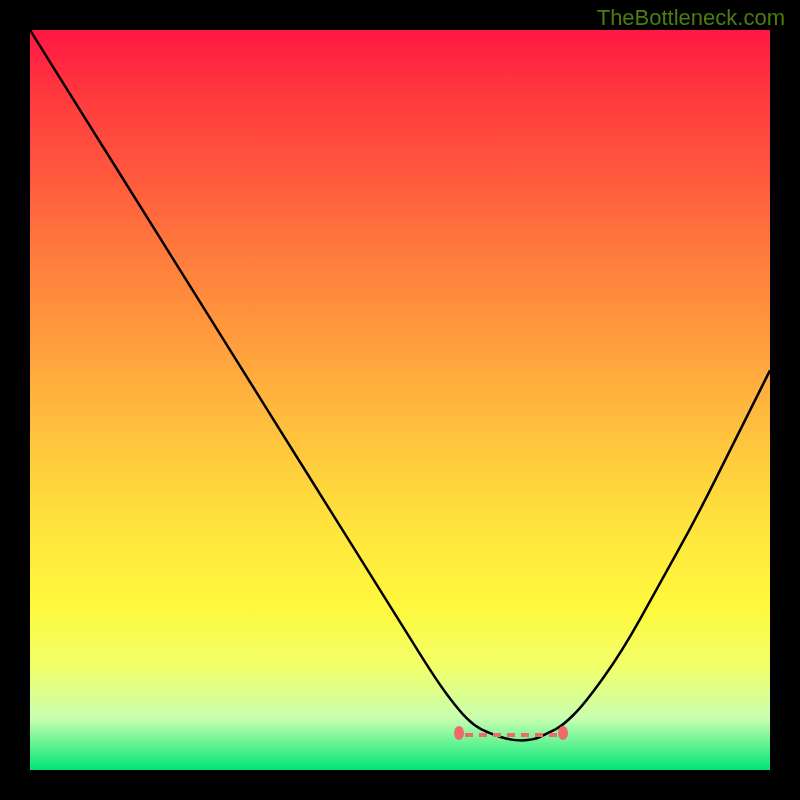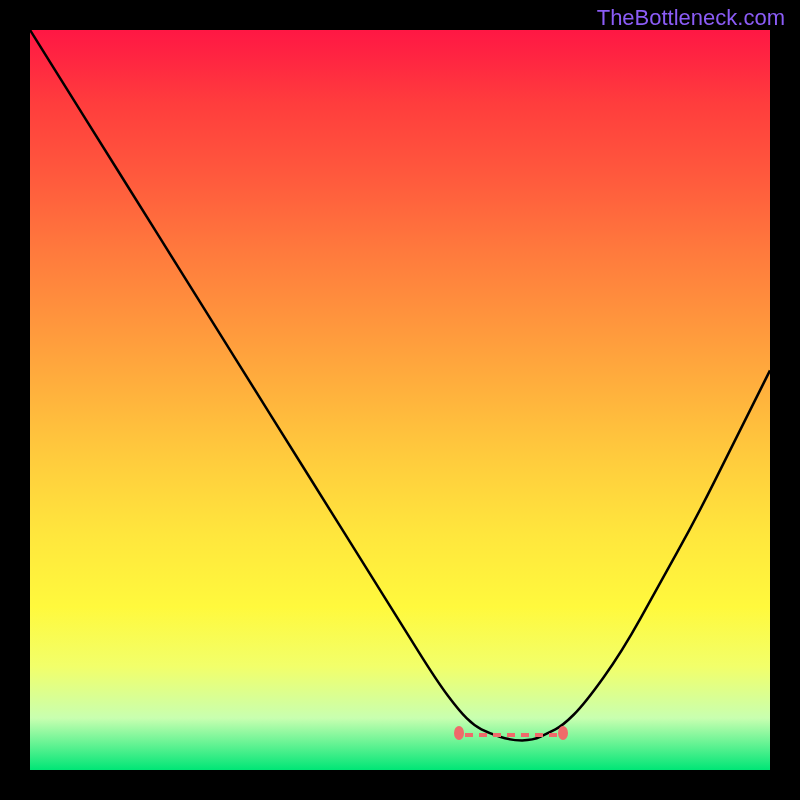--- a/index.html
+++ b/index.html
@@ -8,21 +8,21 @@
     height: 800px;
     background: #000;
     font-family: Arial, sans-serif;
     position: relative;
     overflow: hidden;
   }
   .watermark {
     position: absolute;
     top: 5px;
     right: 15px;
-    color: #8b5cf6;
+    color: #4d7c0f;
     font-size: 22px;
     font-weight: 500;
     z-index: 10;
   }
   .plot-area {
     position: absolute;
     left: 30px;
     top: 30px;
     width: 740px;
     height: 740px;

